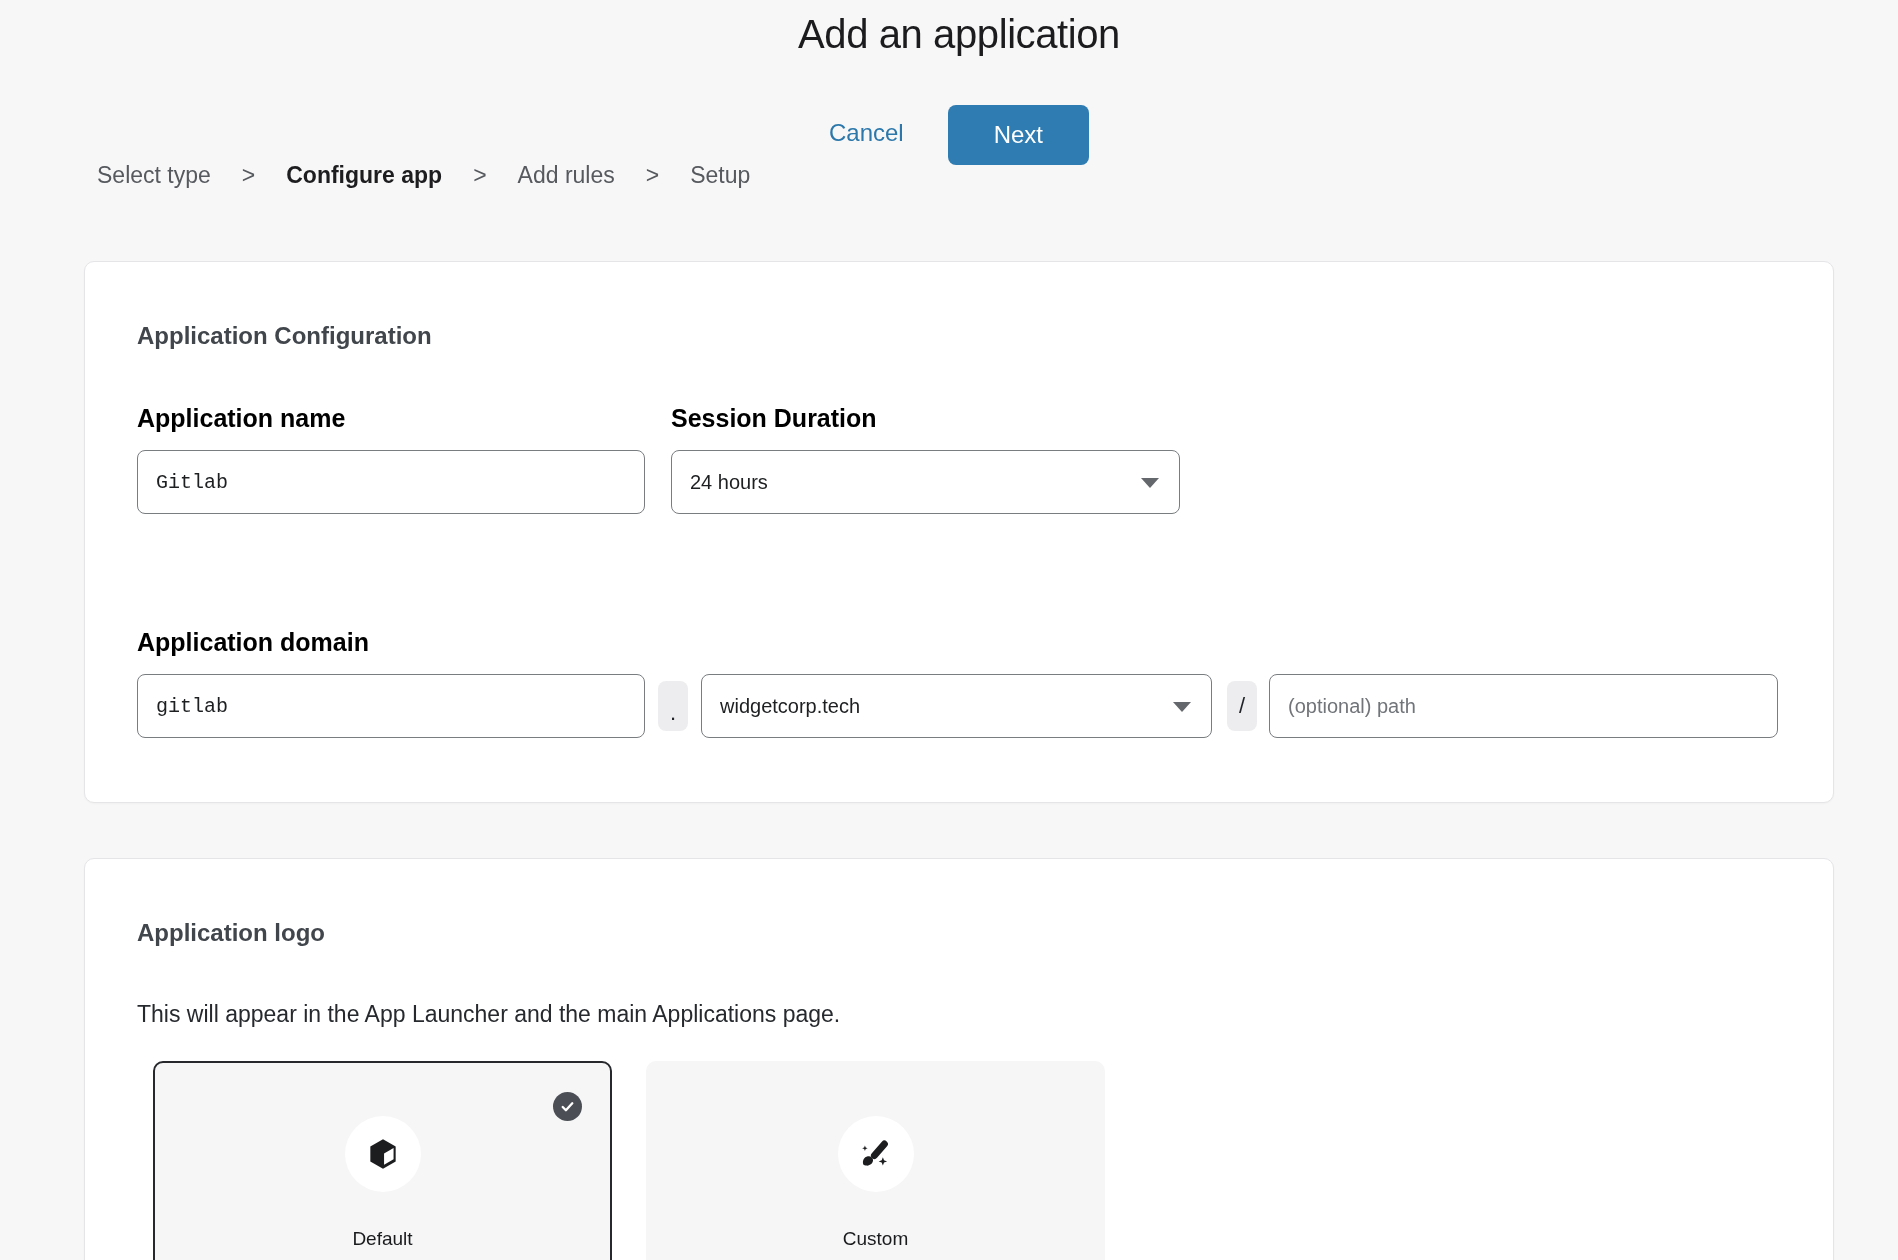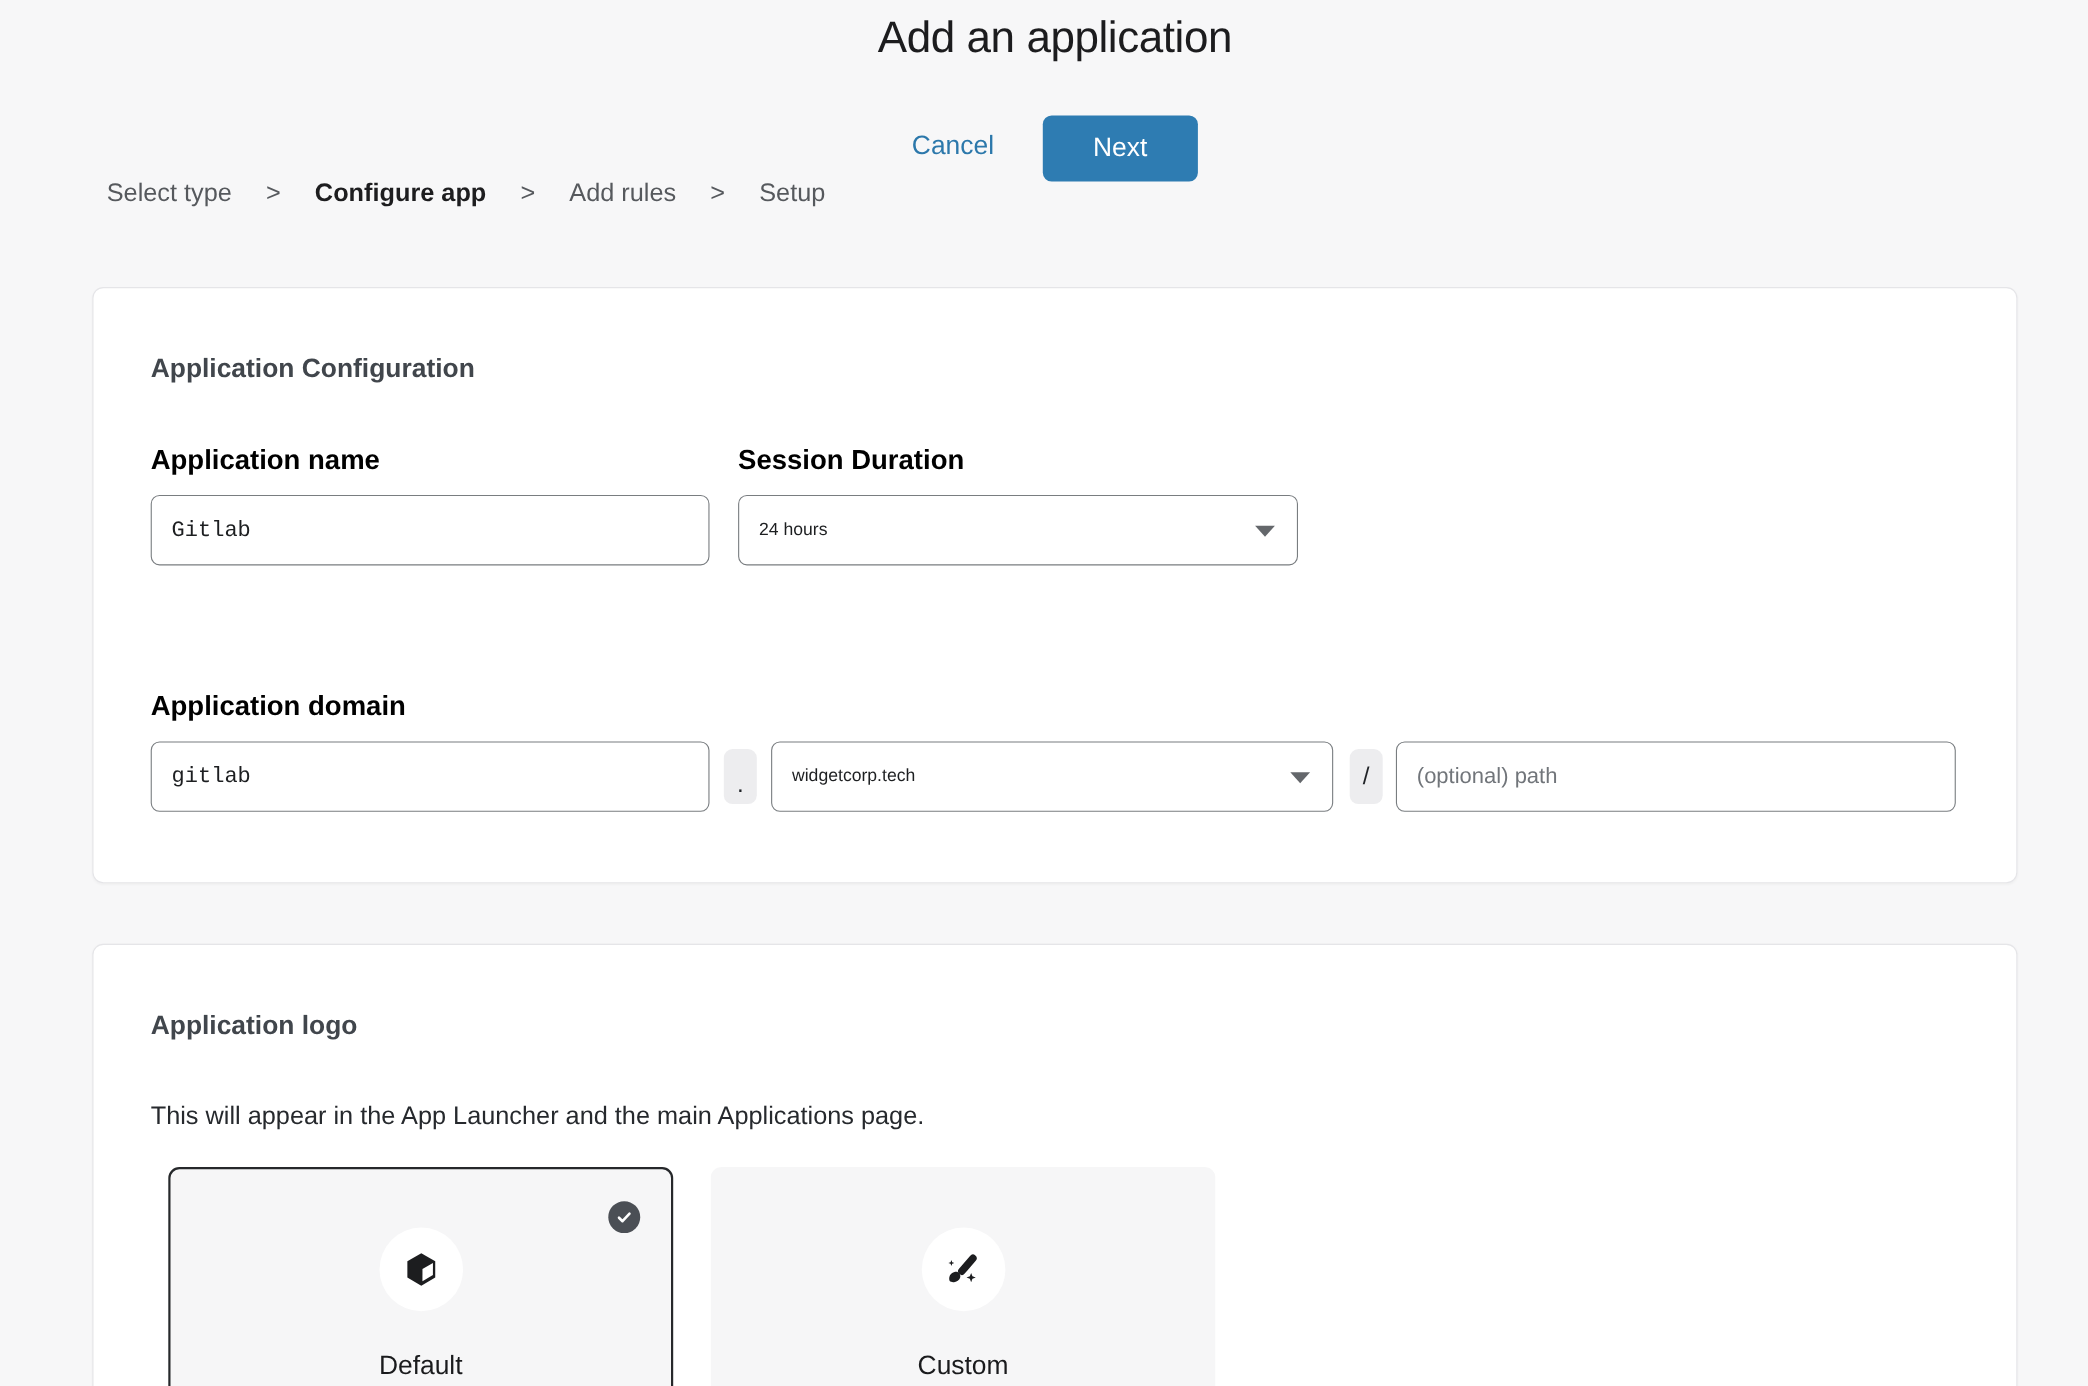--- a/index.html
+++ b/index.html
@@ -41,21 +41,21 @@
   .text-input {
     height:64px; border:1px solid #797d80; border-radius:8px; background:#fff;
     font-size:20px; font-family:inherit; color:#1d1f21; padding:0 18px; outline:none;
   }
   .text-input::placeholder { color:#71757a; }
   .w-name { width:508px;font-family:Liberation Mono, monospace; }
   .col-gap { margin-left:26px; }
 
   .select-box {
     position:relative; height:64px; border:1px solid #797d80; border-radius:8px; background:#fff;
-    font-size:16px; color:#1d1f21; display:flex; align-items:center; padding:0 48px 0 18px; cursor:pointer;
+    font-size:20px; color:#1d1f21; display:flex; align-items:center; padding:0 48px 0 18px; cursor:pointer;
   }
   .select-box::after {
     content:""; position:absolute; right:20px; top:50%; margin-top:-4px;
     border-left:9px solid transparent; border-right:9px solid transparent; border-top:10px solid #64676b;
   }
   .w-session { width:509px; }
   .w-domain { width:511px; }
   .w-path { width:509px; }
 
   .domain-section { margin-top:116px; }
@@ -78,21 +78,21 @@
   }
   .tile.selected { border-color:#26282b; }
   .tile-check {
     position:absolute; top:29px; right:28px; width:29px; height:29px; border-radius:50%;
     background:#4b4f55; display:flex; align-items:center; justify-content:center;
   }
   .icon-circle {
     width:76px; height:76px; border-radius:50%; background:#fff; margin-top:53px;
     display:flex; align-items:center; justify-content:center;
   }
-  .tile-label { margin-top:36px; font-size:24px; color:#1a1b1d; }
+  .tile-label { margin-top:36px; font-size:19px; color:#1a1b1d; }
 </style>
 </head>
 <body>
 
 <div class="page">
 
   <div class="header">
     <div class="page-title">Add an application</div>
     <div class="header-actions">
       <button class="cancel-link">Cancel</button>

